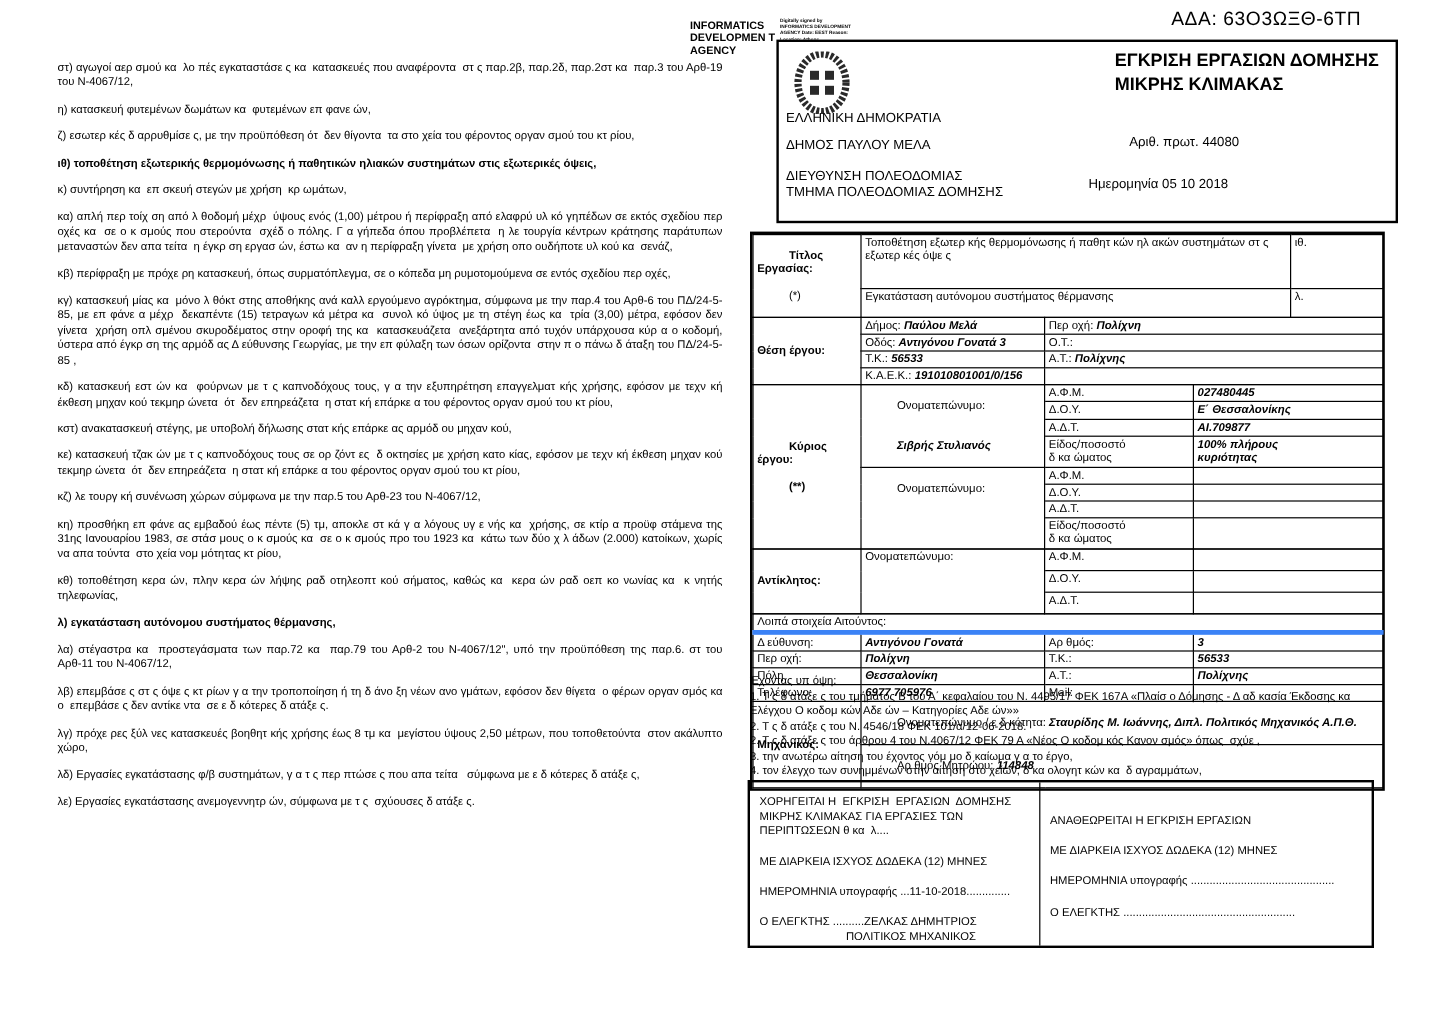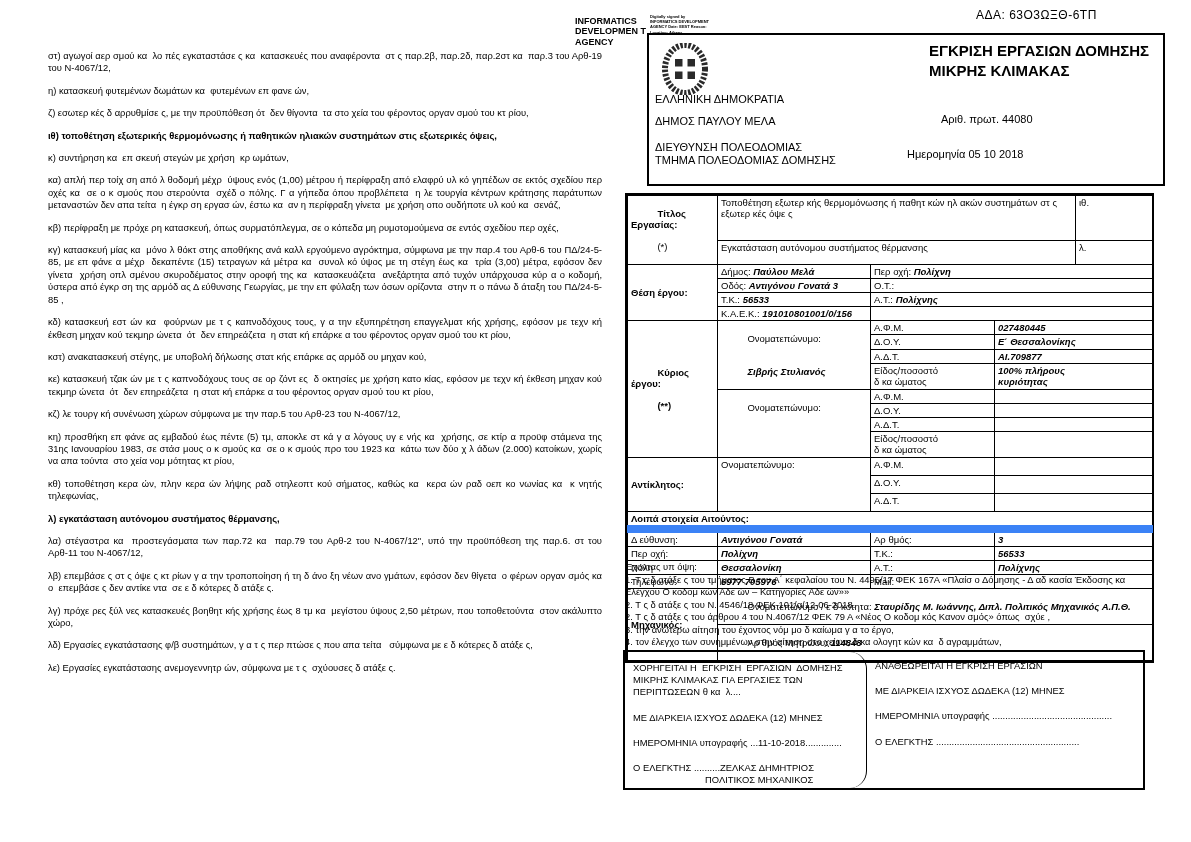--- a/index.html
+++ b/index.html
@@ -1,21 +1,21 @@
 <!DOCTYPE html>
 <html><head>
 <meta charset="utf-8">
 <style>
   * { margin:0; padding:0; box-sizing:border-box; }
   body { background:#e8e8e8; font-family:"Liberation Sans", sans-serif; color:#000; }
   .page { position:relative; width:1191px; height:842px; background:#ffffff; overflow:hidden;
           font-family:"Liberation Sans", sans-serif; }
 
   
-  .ada { position:absolute; left:976px; top:8px; font-size:12px; letter-spacing:0.5px; }
+  .ada { position:absolute; left:976px; top:8px; font-size:16px; letter-spacing:0.5px; }
 
   
   .stamp-agency { position:absolute; left:575px; top:16px; width:72px; font-size:9px;
                   font-weight:bold; line-height:1.15; letter-spacing:0px; }
   .sig-block { position:absolute; left:650px; top:14px; width:62px; font-size:4px;
                font-weight:bold; line-height:1.3; }
 
   
   .header-box { position:absolute; left:647px; top:33px; width:518px; height:153px;
                 border:2px solid #000; background:#fff; }
@@ -35,31 +35,31 @@
   .left-col p.bold { font-weight:bold; }
 
   
   .rtable { position:absolute; left:625px; top:193px; width:529px; border:2px solid #000; }
   .rtable table { border-collapse:collapse; width:525px; table-layout:fixed; margin-top:-1px; }
   .rtable table:first-child { margin-top:0; }
   .rtable td { border:1px solid #000; font-size:9.5px; padding:1px 3px; vertical-align:top;
                white-space:pre-wrap; overflow:hidden; }
   .rtable td.lbl { font-weight:bold; }
   .rtable b, .rtable .bv { font-weight:bold;font-style:italic; }
-  .rtable .sec-hd td { font-weight:bold; border-bottom:8px solid #3b82f6;margin-top:20px; }
+  .rtable .sec-hd td { font-weight:normal; border-bottom:4px solid #3b82f6;margin-top:20px; }
 
   
   .having { position:absolute; left:625px; top:561px; width:534px; font-size:9.4px; line-height:1.33; }
   .having div { white-space:pre-wrap; }
 
   
   .bottom-boxes { position:absolute; left:623px; top:650px; width:522px; height:140px;
                   border:2px solid #000; display:flex; }
-  .box-left { width:242px; border-right:1px solid #000; padding:10px 8px; font-size:9.4px; line-height:1.3;border-radius:17px; }
-  .box-right { flex:1; padding:8px 8px; font-size:9.4px; line-height:1.3; }
+  .box-left { width:242px; border-right:1px solid #000; padding:10px 8px; font-size:9.4px; line-height:1.3; }
+  .box-right { flex:1; padding:26px 8px; font-size:9.4px; line-height:1.3; }
   .box-line { margin-bottom:13px; white-space:pre-wrap; }
   .box-line.tight { margin-bottom:0; }
   .indent { padding-left:72px; white-space:pre-wrap; }
 </style>
 </head>
 <body>
 
 <div class="page">
 
   <div class="ada">ΑΔΑ: 63Ο3ΩΞΘ-6ΤΠ</div>

